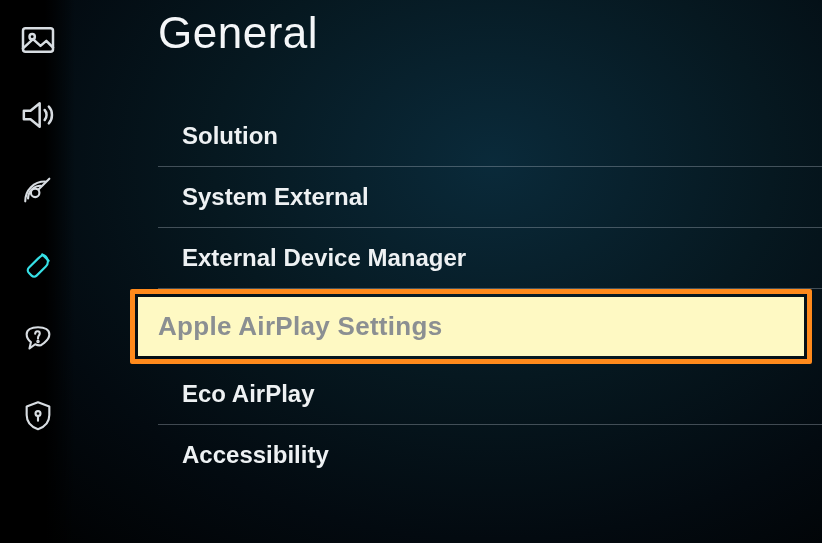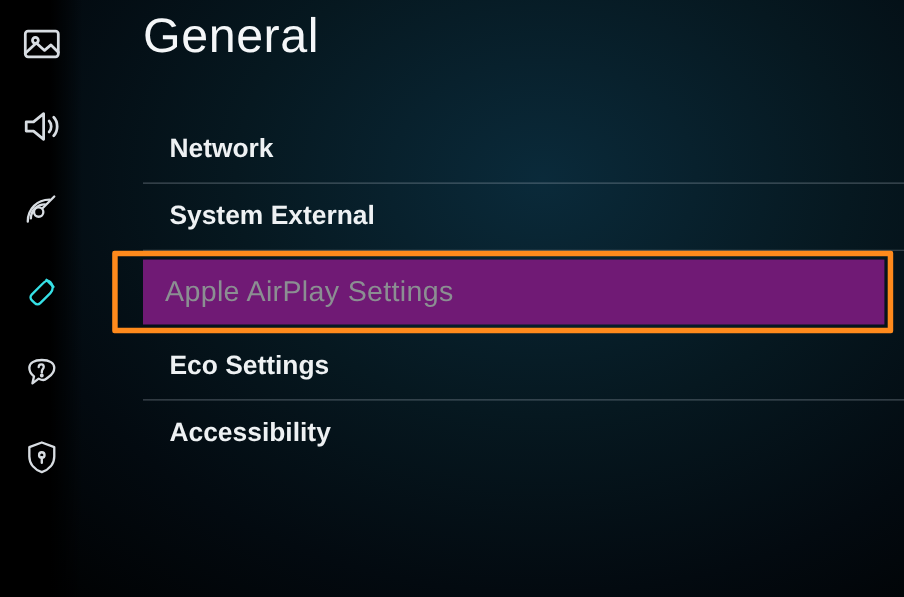--- a/index.html
+++ b/index.html
@@ -3,21 +3,21 @@
 <meta charset="utf-8">
 <style>
   * { box-sizing: border-box; margin: 0; padding: 0; }
   html, body { width: 822px; height: 543px; overflow: hidden; }
   body {
     background: radial-gradient(ellipse at 60% 30%, #0a2a3a 0%, #061820 40%, #030a10 70%, #000 100%);
     font-family: Arial, Helvetica, sans-serif;
     color: #f0f0f0;
     position: relative;
   }
-  .root { display: flex; width: 100%; height: 100%; }
+  .root { display: flex; width: 100%; height: 100%; gap: 28px; }
   .sidebar {
     width: 75px;
     padding-top: 20px;
     display: flex;
     flex-direction: column;
     align-items: center;
     gap: 35px;
     background: linear-gradient(to right, #000 0%, #000 60%, rgba(0,0,0,0) 100%);
   }
   .sidebar .nav-icon {
@@ -61,27 +61,26 @@
     position: relative;
   }
   .highlight-outline {
     border: 5px solid #ff8a1c;
     border-radius: 2px;
     margin-left: -28px;
     margin-right: 10px;
     padding: 3px 3px;
   }
   .highlight-inner {
-    background: #701a75;
+    background: #fef9c3;
     color: #8b8f92;
     font-size: 26px;
-    font-weight: 400;
+    font-weight: 700;
     padding: 14px 20px 14px 20px;
     letter-spacing: 0.3px;
-    margin-left: 20px;
   }
 </style>
 </head>
 <body>
 
 <div class="root">
   <div class="sidebar">
 
     <div class="nav-icon big">
       <svg viewBox="0 0 48 48" fill="none" stroke="currentColor" stroke-width="3" stroke-linejoin="round" stroke-linecap="round">
@@ -131,33 +130,36 @@
       </svg>
     </div>
 
   </div>
 
   <div class="main">
     <h1 class="page-title">General</h1>
 
     <ul class="menu">
       <li class="item">
-        <span>Network</span>
+        <span>Solution</span>
       </li>
       <li class="item">
         <span>System External</span>
+      </li>
+      <li class="item">
+        <span>External Device Manager</span>
       </li>
       <li class="item highlighted-wrapper">
         <div class="highlight-outline">
           <div class="highlight-inner">
             <span>Apple AirPlay Settings</span>
           </div>
         </div>
       </li>
       <li class="item">
-        <span>Eco Settings</span>
+        <span>Eco AirPlay</span>
       </li>
       <li class="item" style="border-bottom:none;">
         <span>Accessibility</span>
       </li>
     </ul>
   </div>
 </div>
 
 </body></html>

